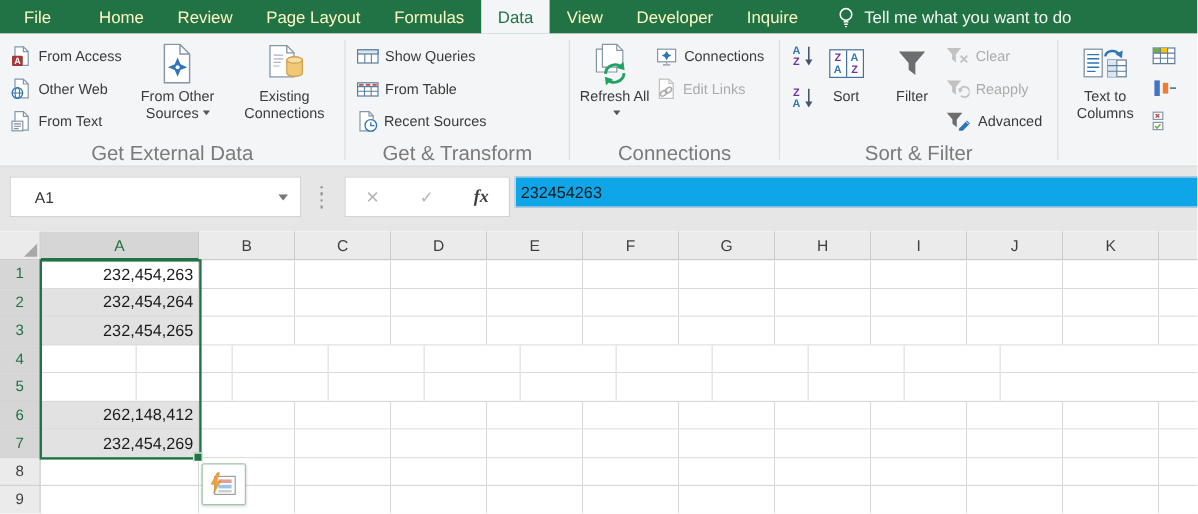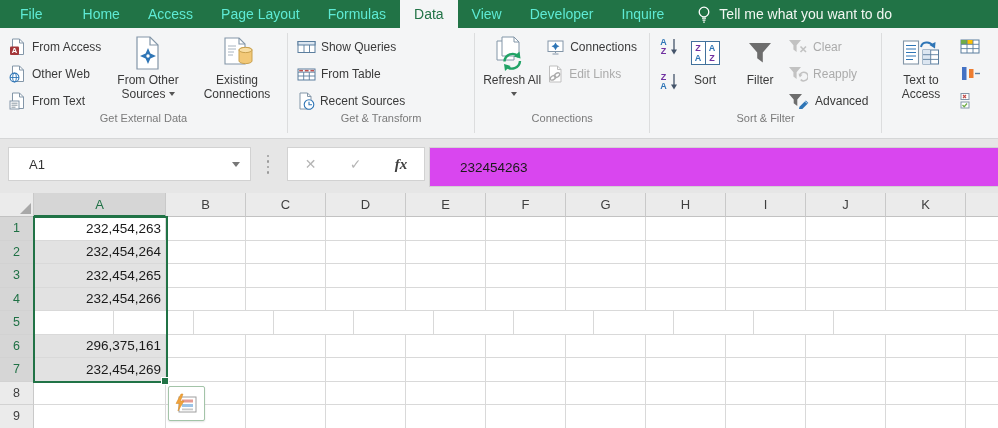--- a/index.html
+++ b/index.html
@@ -1,28 +1,28 @@
 <!DOCTYPE html>
 <html><head>
 <meta charset="utf-8">
 <style>
   html,body{margin:0;padding:0;background:#fff;}
   .app{position:relative;width:998px;height:428px;overflow:hidden;
        font-family:"Liberation Sans",sans-serif;background:#fff;-webkit-font-smoothing:antialiased;}
 
   
   .tabbar{height:28px;background:#217346;display:flex;align-items:stretch;padding-left:6px;}
-  .tab{display:flex;align-items:center;padding:0 14px;color:#5eead4;font-size:14px;cursor:default;white-space:nowrap;}
+  .tab{display:flex;align-items:center;padding:0 14px;color:#fef9c3;font-size:14px;cursor:default;white-space:nowrap;}
   .tab.active{background:#F4F5F6;color:#217346;}
   .tellme{display:flex;align-items:center;gap:7px;color:#F2F7F2;font-size:14px;margin-left:18px;white-space:nowrap;}
 
   
   .ribbon{height:110px;background:#F4F5F6;border-bottom:1px solid #D5D6D7;display:flex;align-items:stretch;}
   .rgroup{position:relative;display:flex;align-items:flex-start;padding:3px 4px 16px 6px;}
-  .grouplabel{position:absolute;left:0;right:0;bottom:14px;text-align:center;font-size:11px;color:#7A7A7A;white-space:nowrap;}
+  .grouplabel{position:absolute;left:0;right:0;bottom:0;text-align:center;font-size:17px;color:#7A7A7A;white-space:nowrap;}
   .gsep{width:1px;background:#DCDDDE;margin:5px 0;}
   .smallcol{display:flex;flex-direction:column;padding-top:2px;}
   .sbtn{display:flex;align-items:center;gap:5px;height:27px;padding:0 3px;font-size:12px;color:#3A3A3A;white-space:nowrap;}
   .sbtn.dis{color:#ABABAB;}
   .lbtn{display:flex;flex-direction:column;align-items:center;padding-top:2px;}
   .licon{height:40px;display:flex;align-items:center;justify-content:center;}
   .llabel{font-size:12px;line-height:1.18;color:#3A3A3A;text-align:center;}
   .caret{display:inline-block;width:0;height:0;border-left:3.5px solid transparent;border-right:3.5px solid transparent;border-top:4px solid #555;margin-left:3px;vertical-align:2px;}
   .nbcaret{display:inline-block;width:0;height:0;border-left:4px solid transparent;border-right:4px solid transparent;border-top:5px solid #777;}
 
@@ -40,22 +40,22 @@
   .fbar{position:relative;height:54px;background:#E6E6E6;}
   .namebox{position:absolute;left:8px;top:8px;width:243px;height:34px;background:#fff;border:1px solid #D2D2D2;
            display:flex;align-items:center;font-size:13px;color:#333;padding-left:20px;box-sizing:border-box;}
   .namebox .nbcaret{position:absolute;right:10px;top:14px;}
   .dots{position:absolute;left:260px;top:8px;height:34px;width:16px;display:flex;flex-direction:column;align-items:center;justify-content:center;}
   .dots span{width:2.5px;height:2.5px;border-radius:50%;background:#9A9A9A;margin:1.5px 0;display:block;}
   .fbtns{position:absolute;left:287px;top:8px;width:138px;height:34px;background:#fff;border:1px solid #D2D2D2;
          display:flex;align-items:center;justify-content:space-around;box-sizing:border-box;}
   .fxcancel,.fxenter{color:#B5B5B5;font-size:14px;}
   .fxlbl{font-family:"Liberation Serif",serif;font-style:italic;font-weight:bold;font-size:15px;color:#3F3F3F;}
-  .finput{position:absolute;left:429px;top:8px;right:0;height:40px;background:#d946ef;border:1px solid #D2D2D2;border-right:none;
-          display:flex;align-items:center;font-size:13.5px;color:#1A1A1A;padding-left:30px;box-sizing:border-box;}
+  .finput{position:absolute;left:429px;top:8px;right:0;height:26px;background:#0ea5e9;border:1px solid #D2D2D2;border-right:none;
+          display:flex;align-items:center;font-size:13.5px;color:#1A1A1A;padding-left:4px;box-sizing:border-box;}
 
   
   .sheet{position:absolute;left:0;top:193px;width:998px;height:235px;background:#fff;}
   .colrow{display:flex;height:24px;}
   .corner{width:34px;background:#EBEBEB;border-right:1px solid #C9C9C9;border-bottom:1px solid #C2C2C2;box-sizing:border-box;position:relative;}
   .corner .tri{position:absolute;right:2px;bottom:2px;width:0;height:0;border-left:11px solid transparent;border-bottom:11px solid #A8A8A8;}
   .ch{background:#EBEBEB;border-right:1px solid #C9C9C9;border-bottom:1px solid #C2C2C2;box-sizing:border-box;
       display:flex;align-items:center;justify-content:center;font-size:13px;color:#3F3F3F;}
   .ch.selh{background:#D6D6D6;color:#1F7145;border-bottom:2px solid #217346;}
   .ch.fill{flex:1;border-right:none;}
@@ -78,21 +78,21 @@
 <div class="app">
 
   <div class="tabbar">
     <div class="tab">
         <span>File</span>
       </div>
     <div class="tab" style="margin-left:12px">
         <span>Home</span>
       </div>
     <div class="tab">
-        <span>Access</span>
+        <span>Review</span>
       </div>
     <div class="tab">
         <span>Page Layout</span>
       </div>
     <div class="tab">
         <span>Formulas</span>
       </div>
     <div class="tab active">
         <span>Data</span>
       </div>
@@ -333,21 +333,21 @@
           <svg width="38" height="34" viewBox="0 0 38 34">
             <rect x="1.5" y="5" width="15" height="23" fill="#fff" stroke="#8396A8" stroke-width="1.1"></rect>
             <path d="M4 9.5h10M4 13h10M4 16.5h10M4 20h10M4 23.5h7" stroke="#2E75B6" stroke-width="1.2"></path>
             <path d="M19 11c1-5.5 9-6 11.5-1.5" fill="none" stroke="#2E75B6" stroke-width="2"></path>
             <polygon points="33,12.5 33.5,6 27.5,9" fill="#2E75B6"></polygon>
             <rect x="21" y="14" width="15.5" height="14" fill="#fff" stroke="#5B7E9E"></rect>
             <rect x="21" y="14" width="7.7" height="14" fill="#DCE6F1"></rect>
             <path d="M28.7 14v14M21 18.7h15.5M21 23.4h15.5" stroke="#5B7E9E" stroke-width="0.9"></path>
           </svg>
         </div>
-        <div class="llabel"><span>Text to Access</span></div>
+        <div class="llabel"><span>Text to Columns</span></div>
       </div>
       <div class="smallcol" style="width:40px;">
         <div class="sbtn" style="padding:0 0 0 6px;">
           <svg width="22" height="18" viewBox="0 0 22 18">
             <rect x="1" y="2" width="18" height="13" fill="#fff" stroke="#5B7E9E"></rect>
             <rect x="1" y="2" width="6" height="4.3" fill="#70AD47"></rect>
             <rect x="7" y="2" width="6" height="4.3" fill="#FFC000"></rect>
             <path d="M1 6.3h18M1 10.6h18M7 2v13M13 2v13" stroke="#5B7E9E" stroke-width="0.9"></path>
           </svg>
         </div>
@@ -451,21 +451,20 @@
           <div class="cell" style="width: 80px;"></div>
           <div class="cell" style="width: 80px;"></div>
           <div class="cell" style="width: 80px;"></div>
           <div class="cell" style="width: 80px;"></div>
           <div class="cell" style="width: 80px;"></div>
           <div class="cell" style="width: 80px;"></div>
           <div class="cell fill"></div>
         </div>
         <div class="gr">
           <div class="rh selh">4</div>
-          <div class="cell selfill" style="width: 132px;">232,454,266</div>
           <div class="cell" style="width: 80px;"></div>
           <div class="cell" style="width: 80px;"></div>
           <div class="cell" style="width: 80px;"></div>
           <div class="cell" style="width: 80px;"></div>
           <div class="cell" style="width: 80px;"></div>
           <div class="cell" style="width: 80px;"></div>
           <div class="cell" style="width: 80px;"></div>
           <div class="cell" style="width: 80px;"></div>
           <div class="cell" style="width: 80px;"></div>
           <div class="cell" style="width: 80px;"></div>
@@ -480,21 +479,21 @@
           <div class="cell" style="width: 80px;"></div>
           <div class="cell" style="width: 80px;"></div>
           <div class="cell" style="width: 80px;"></div>
           <div class="cell" style="width: 80px;"></div>
           <div class="cell" style="width: 80px;"></div>
           <div class="cell" style="width: 80px;"></div>
           <div class="cell fill"></div>
         </div>
         <div class="gr">
           <div class="rh selh">6</div>
-          <div class="cell selfill" style="width: 132px;">296,375,161</div>
+          <div class="cell selfill" style="width: 132px;">262,148,412</div>
           <div class="cell" style="width: 80px;"></div>
           <div class="cell" style="width: 80px;"></div>
           <div class="cell" style="width: 80px;"></div>
           <div class="cell" style="width: 80px;"></div>
           <div class="cell" style="width: 80px;"></div>
           <div class="cell" style="width: 80px;"></div>
           <div class="cell" style="width: 80px;"></div>
           <div class="cell" style="width: 80px;"></div>
           <div class="cell" style="width: 80px;"></div>
           <div class="cell" style="width: 80px;"></div>

